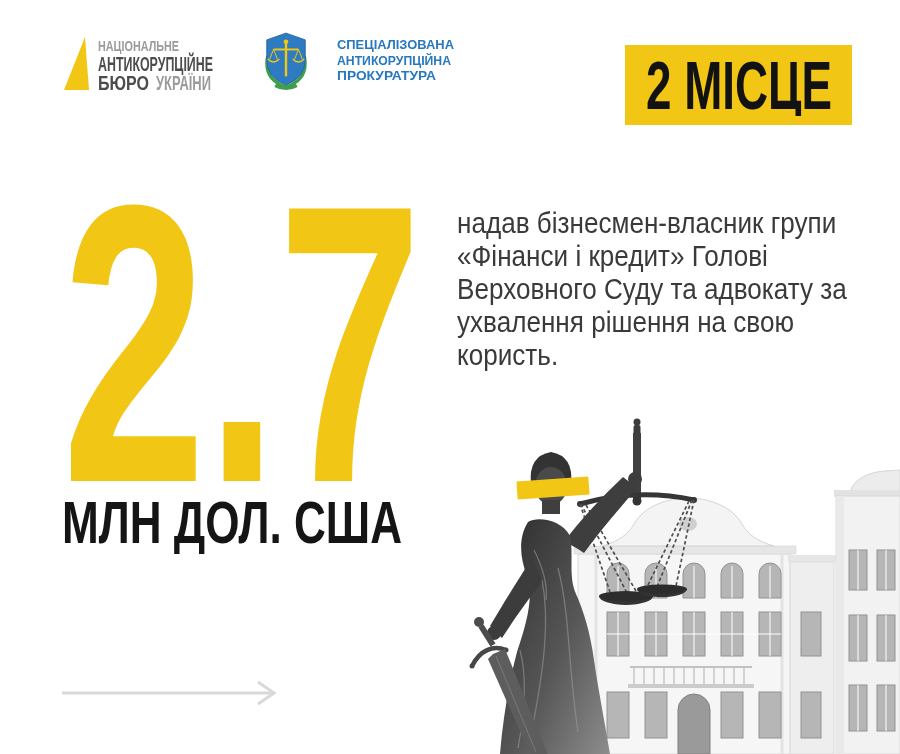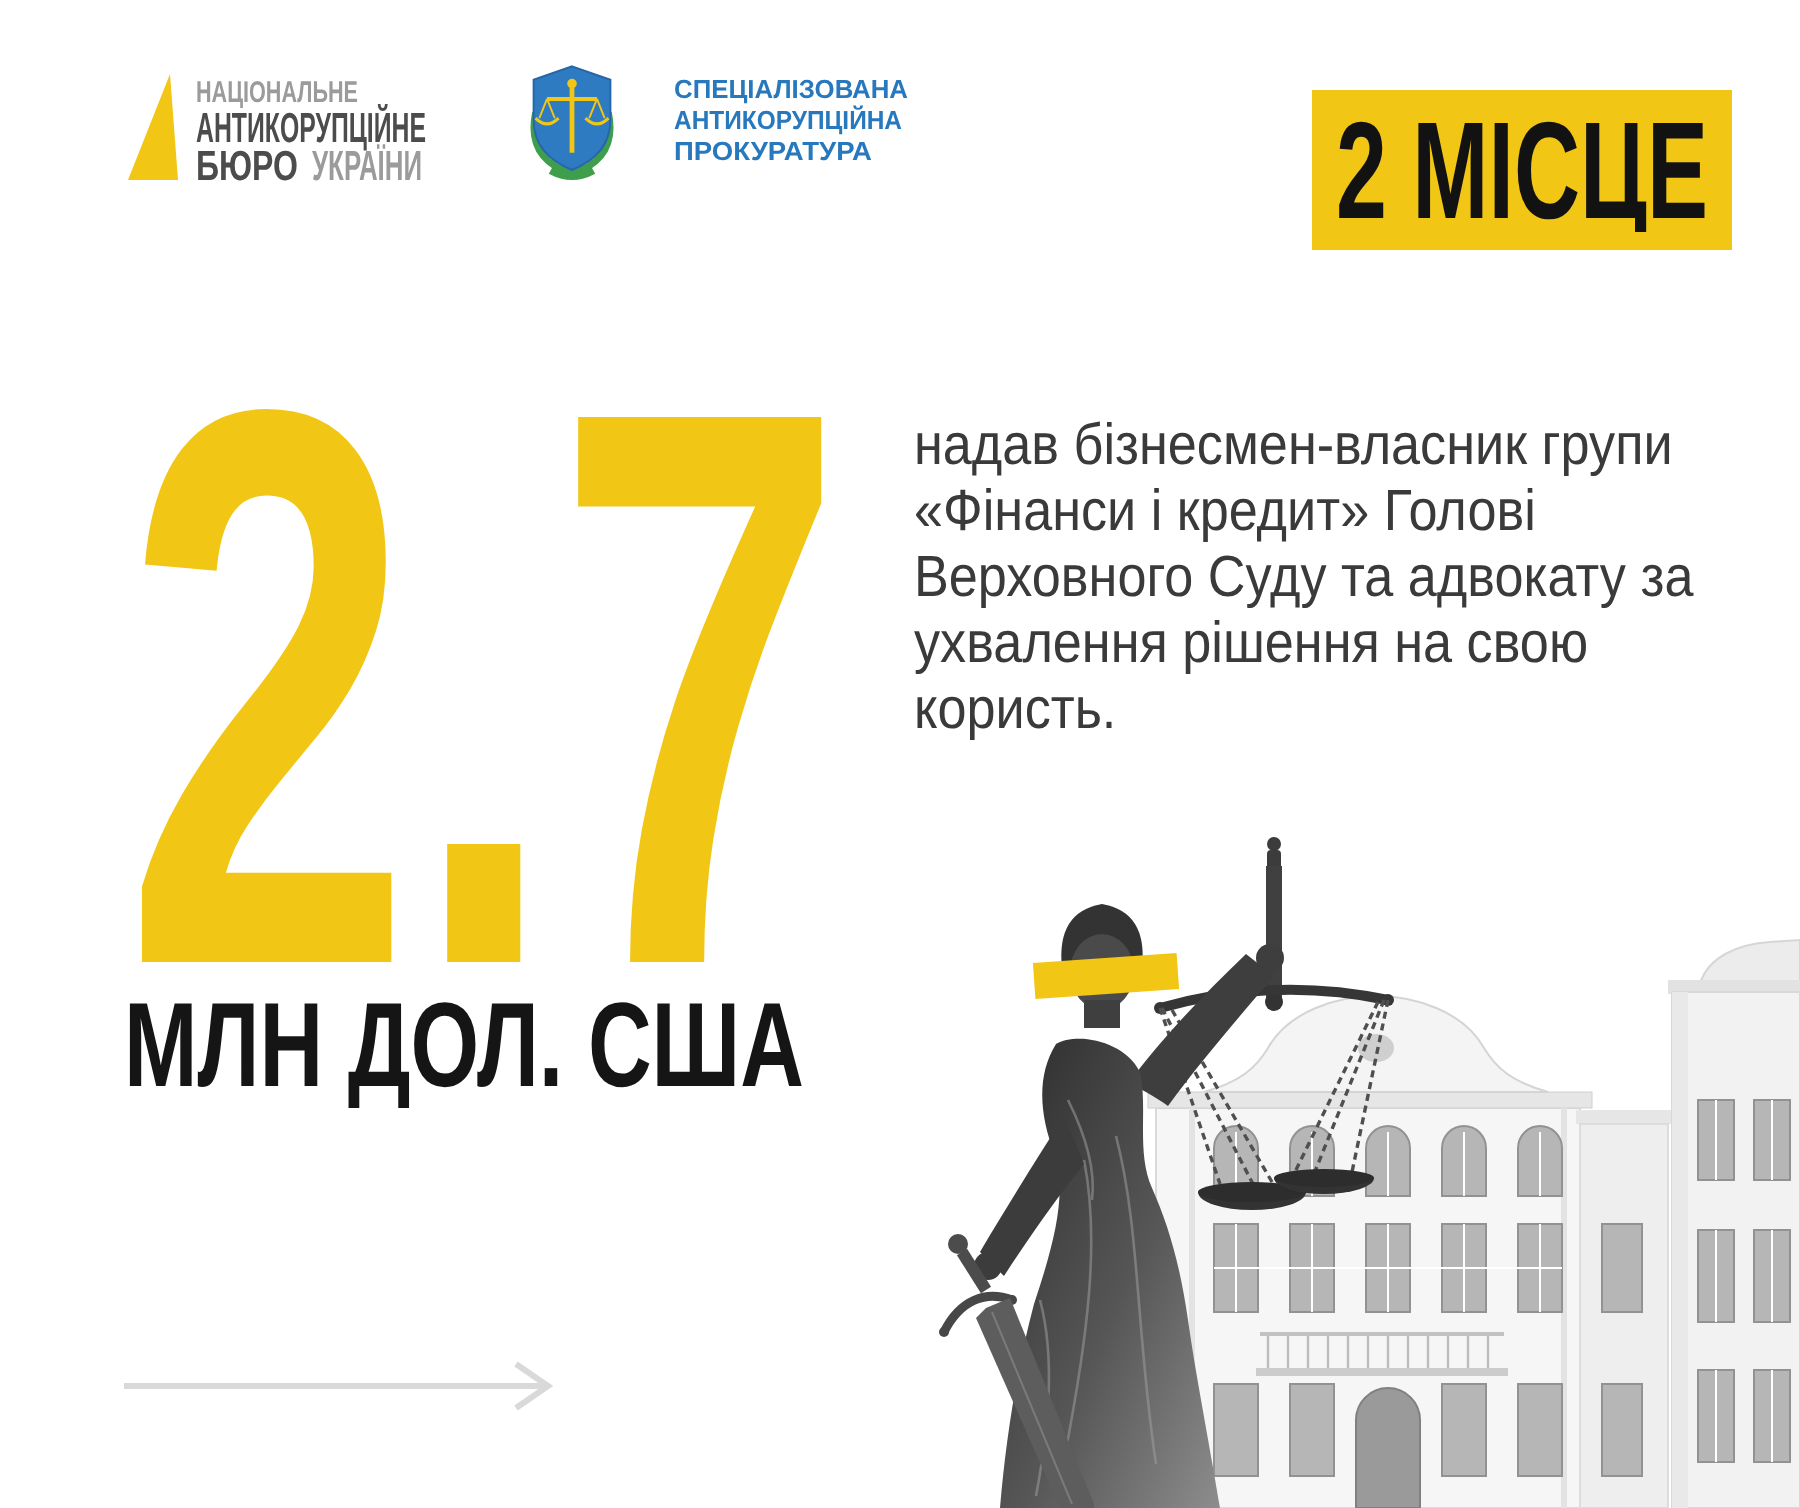--- a/index.html
+++ b/index.html
@@ -7,21 +7,21 @@
     position:relative;width:900px;height:754px;background:#fff;overflow:hidden;
     font-family:"Liberation Sans","DejaVu Sans",sans-serif;
   }
   
   .nabu{position:absolute;left:64px;top:37px;display:flex;gap:9px;}
   .nabu-mark{width:25px;height:53px;background:var(--accent-yellow,#F2C614);
     clip-path:polygon(84% 0,100% 100%,0 100%);}
   
   .sap{position:absolute;left:262px;top:30px;display:flex;gap:27px;}
   
-  .badge{position:absolute;left:656px;top:45px;width:210px;height:80px;
+  .badge{position:absolute;left:625px;top:45px;width:227px;height:80px;
     background:var(--accent-yellow,#F2C614);display:flex;align-items:center;justify-content:center;text-align:center;}
   
   .amount-svg{position:absolute;left:52px;top:188px;}
   .unit-svg{position:absolute;left:52px;top:492px;}
   .accent-fill{fill:var(--accent-yellow,#F2C614);}
   
   .desc{position:absolute;left:457px;top:207px;color:var(--text-dark,#3a3a3a);
     font-size:29px;line-height:33px;transform:scaleX(.9);transform-origin:left top;}
   .desc div{white-space:nowrap;}
   

